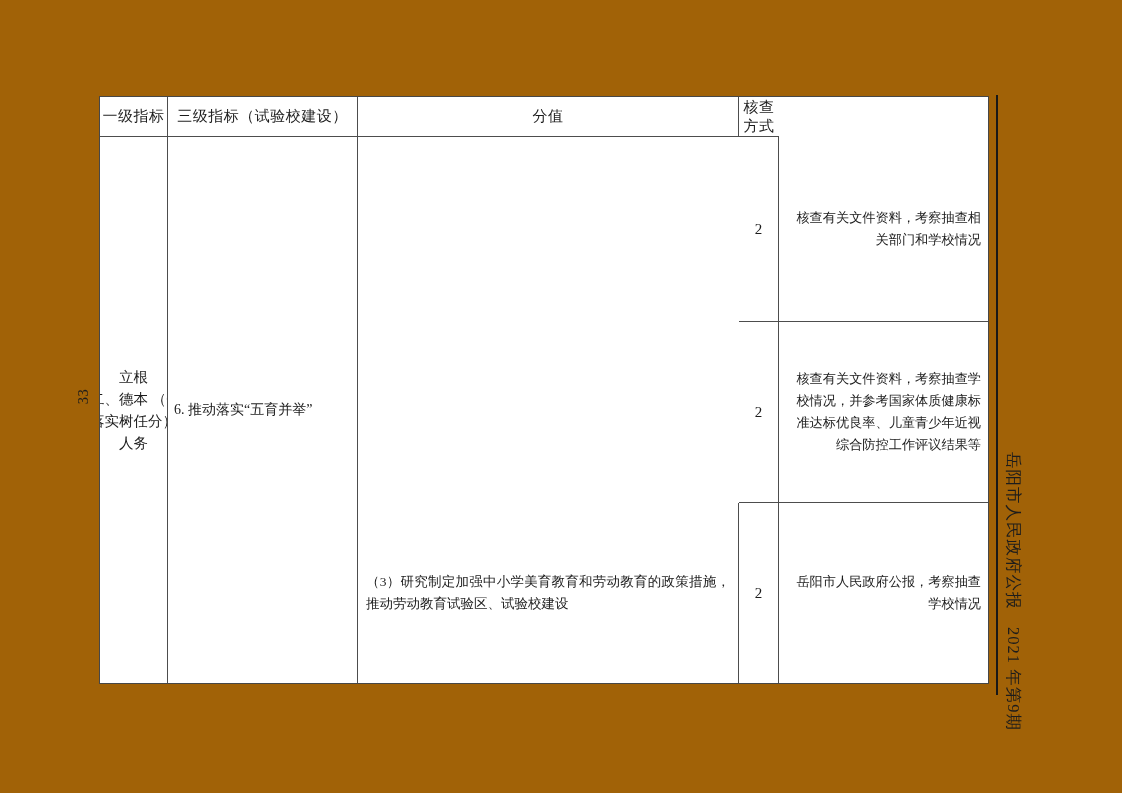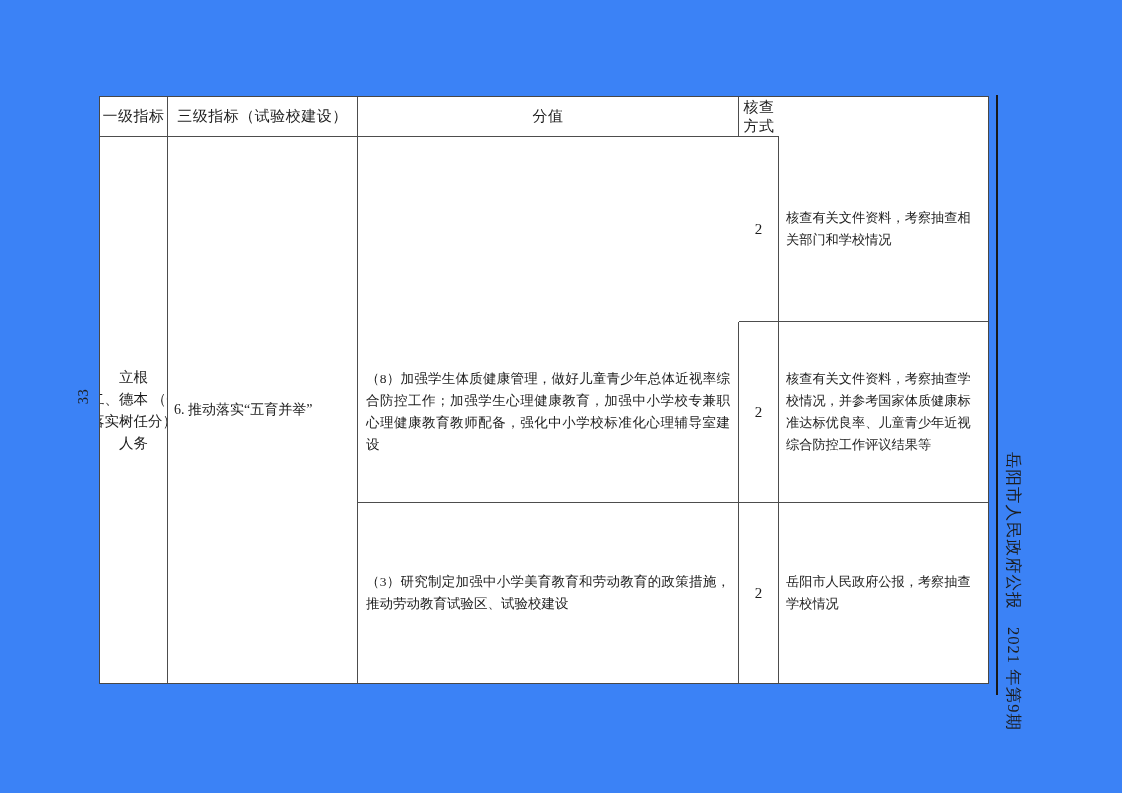--- a/index.html
+++ b/index.html
@@ -8,21 +8,21 @@
     background: #ffffff;
     width: 1122px;
     height: 793px;
     font-family: "Liberation Serif", "DejaVu Serif", serif;
     color: #1c1c1c;
   }
   .page {
     position: relative;
     width: 1122px;
     height: 793px;
-    background: #3b82f6;
+    background: #a16207;
     overflow: hidden;
   }
   
   .page-number {
     position: absolute;
     left: 76px;
     top: 388px;
     font-size: 14.5px;
     letter-spacing: 0.5px;
     transform: rotate(-90deg);
@@ -82,21 +82,21 @@
   .score {
     align-items: center;
     justify-content: center;
     font-size: 15px;
   }
   .method {
     align-items: center;
     font-size: 13.2px;
     line-height: 22px;
     padding: 0 7px;
-    text-align: left;
+    text-align: right;
   }
   
   .side-rule {
     position: absolute;
     left: 996px;
     top: 95px;
     width: 2px;
     height: 600px;
     background: #181818;
   }
@@ -134,23 +134,20 @@
 
     <div class="cell left-mid no-b" style="grid-row: 2 / 5; grid-column: 2;">
       <span>6. 推动落实“五育并举”</span>
     </div>
 
     <div class="cell score" style="grid-row: 2; grid-column: 4;">2</div>
     <div class="cell method no-r" style="grid-row: 2; grid-column: 5;">
       <span>核查有关文件资料，考察抽查相关部门和学校情况</span>
     </div>
 
-    <div class="cell indicator" style="grid-row: 3; grid-column: 3;">
-      <span>（8）加强学生体质健康管理，做好儿童青少年总体近视率综合防控工作；加强学生心理健康教育，加强中小学校专兼职心理健康教育教师配备，强化中小学校标准化心理辅导室建设</span>
-    </div>
     <div class="cell score" style="grid-row: 3; grid-column: 4;">2</div>
     <div class="cell method no-r" style="grid-row: 3; grid-column: 5;">
       <span>核查有关文件资料，考察抽查学校情况，并参考国家体质健康标准达标优良率、儿童青少年近视综合防控工作评议结果等</span>
     </div>
 
     <div class="cell indicator no-b" style="grid-row: 4; grid-column: 3;">
       <span>（3）研究制定加强中小学美育教育和劳动教育的政策措施，推动劳动教育试验区、试验校建设</span>
     </div>
     <div class="cell score no-b" style="grid-row: 4; grid-column: 4;">2</div>
     <div class="cell method no-r no-b" style="grid-row: 4; grid-column: 5;">

